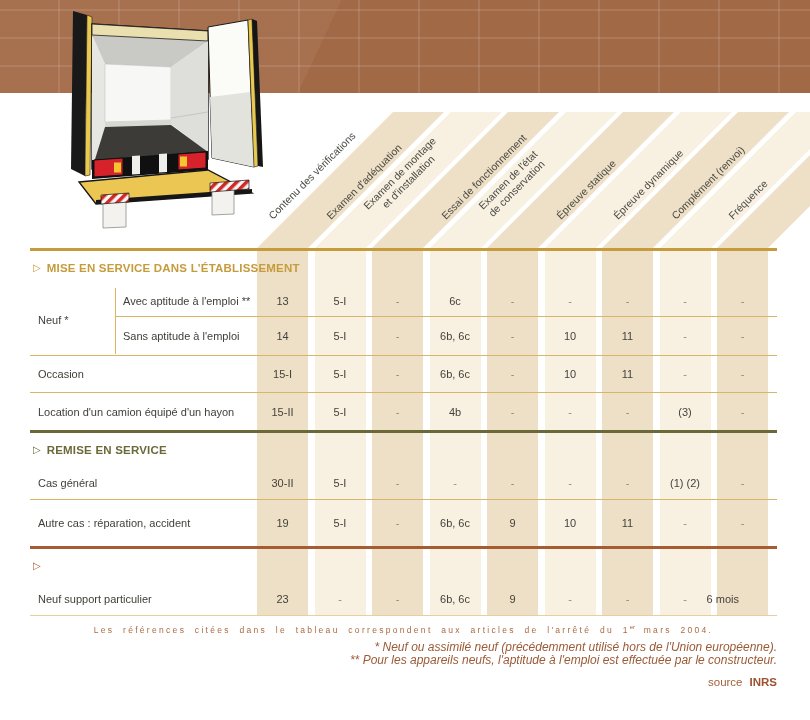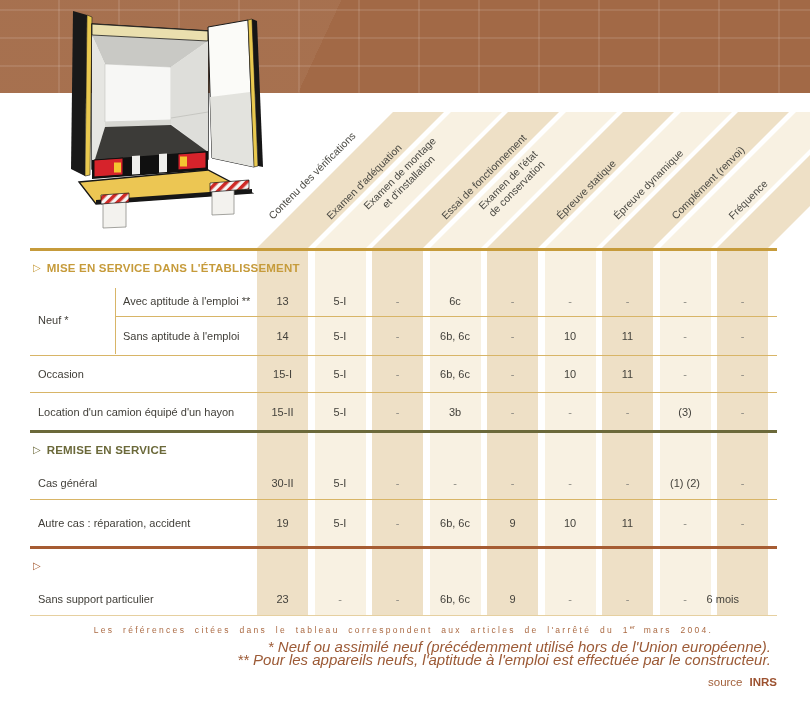--- a/index.html
+++ b/index.html
@@ -58,22 +58,22 @@
   .glabel { position:absolute; left:8px; top:50%; transform:translateY(-50%);
             font-size:11px; color:#403e38; white-space:nowrap; }
   .cell { position:absolute; width:51px; top:50%; transform:translateY(-50%);
           text-align:center; font-size:11px; color:#44423c; white-space:nowrap; }
   .cell.dash { color:#8c8a82; }
 
   
   .ref { position:absolute; left:30px; top:624px; width:747px; text-align:center;
          font-size:8.5px; letter-spacing:2.3px; word-spacing:4px; color:#ab6a43; white-space:nowrap; }
   .ref sup { font-size:6px; letter-spacing:0; }
-  .notes { position:absolute; left:24px; top:641px; width:747px; text-align:right;
-           font-style:italic; font-size:15px; line-height:12.5px; color:#9c5a36; }
+  .notes { position:absolute; left:30px; top:641px; width:747px; text-align:right;
+           font-style:italic; font-size:12px; line-height:12.5px; color:#9c5a36; }
   .source { position:absolute; right:33px; top:676px; font-size:11.5px; color:#a2613c; }
   .source b { margin-left:7px; color:#9c5230; }
 </style>
 </head>
 <body>
 
 <div class="page">
 
   <div class="topbar"></div>
 
@@ -201,21 +201,21 @@
           <div class="cell" style="left: 514.5px;">10</div>
           <div class="cell" style="left: 572px;">11</div>
           <div class="cell dash" style="left: 629.5px;">-</div>
           <div class="cell dash" style="left: 687px;">-</div>
         </div>
         <div class="row" style="height: 37px;">
           <div class="rowlabel">Location d'un camion équipé d'un hayon</div>
           <div class="cell" style="left: 227px;">15-II</div>
           <div class="cell" style="left: 284.5px;">5-I</div>
           <div class="cell dash" style="left: 342px;">-</div>
-          <div class="cell" style="left: 399.5px;">3b</div>
+          <div class="cell" style="left: 399.5px;">4b</div>
           <div class="cell dash" style="left: 457px;">-</div>
           <div class="cell dash" style="left: 514.5px;">-</div>
           <div class="cell dash" style="left: 572px;">-</div>
           <div class="cell" style="left: 629.5px;">(3)</div>
           <div class="cell dash" style="left: 687px;">-</div>
         </div>
         <div class="sechead" style="border-top-color: rgb(107, 105, 58);">
           <span class="tri" style="color: rgb(107, 105, 58);">▷</span>
           <span class="sectitle" style="color: rgb(107, 105, 58);">REMISE EN SERVICE</span>
         </div>
@@ -240,21 +240,21 @@
           <div class="cell" style="left: 457px;">9</div>
           <div class="cell" style="left: 514.5px;">10</div>
           <div class="cell" style="left: 572px;">11</div>
           <div class="cell dash" style="left: 629.5px;">-</div>
           <div class="cell dash" style="left: 687px;">-</div>
         </div>
         <div class="sechead" style="border-top-color: rgb(166, 92, 51);">
           <span class="tri" style="color: rgb(166, 92, 51);">▷</span>
         </div>
         <div class="row finalline" style="height: 34px;">
-          <div class="rowlabel">Sans support particulier</div>
+          <div class="rowlabel">Neuf support particulier</div>
           <div class="cell" style="left: 227px;">23</div>
           <div class="cell dash" style="left: 284.5px;">-</div>
           <div class="cell dash" style="left: 342px;">-</div>
           <div class="cell" style="left: 399.5px;">6b, 6c</div>
           <div class="cell" style="left: 457px;">9</div>
           <div class="cell dash" style="left: 514.5px;">-</div>
           <div class="cell dash" style="left: 572px;">-</div>
           <div class="cell dash" style="left: 629.5px;">-</div>
           <div class="cell" style="left: 658px; text-align: right;">6 mois</div>
         </div>

